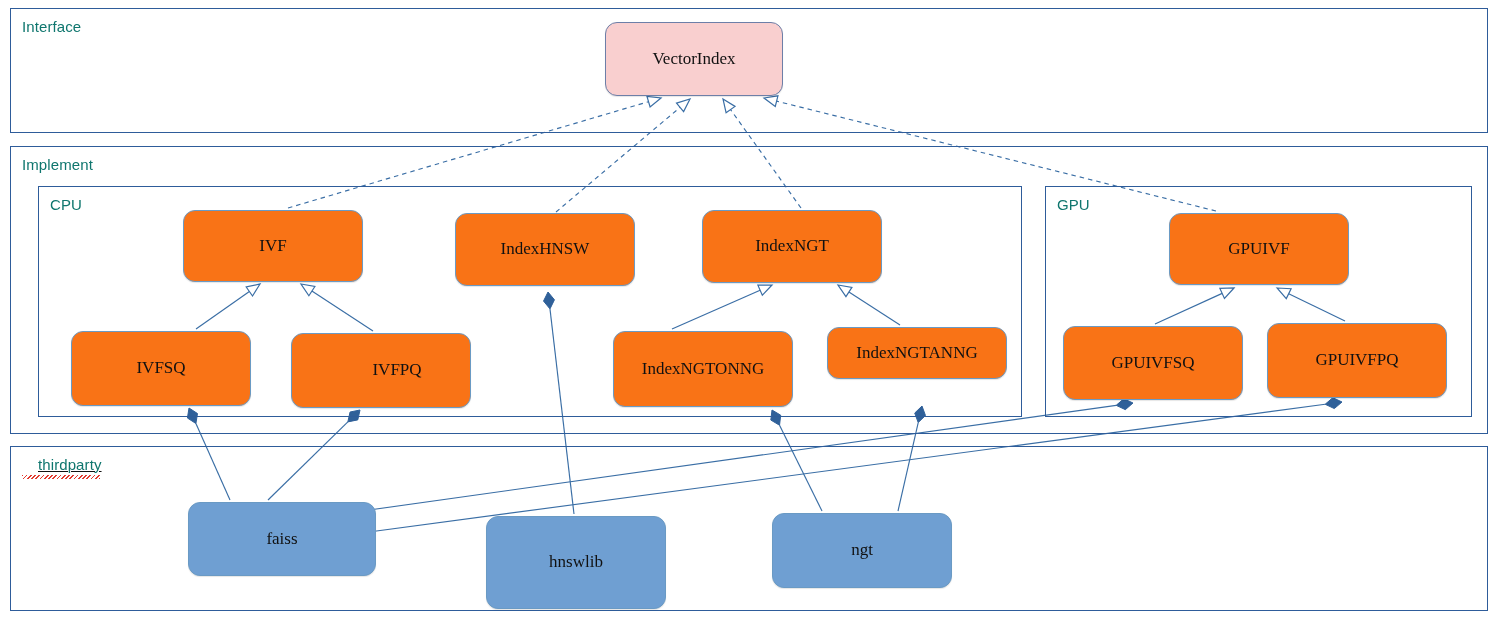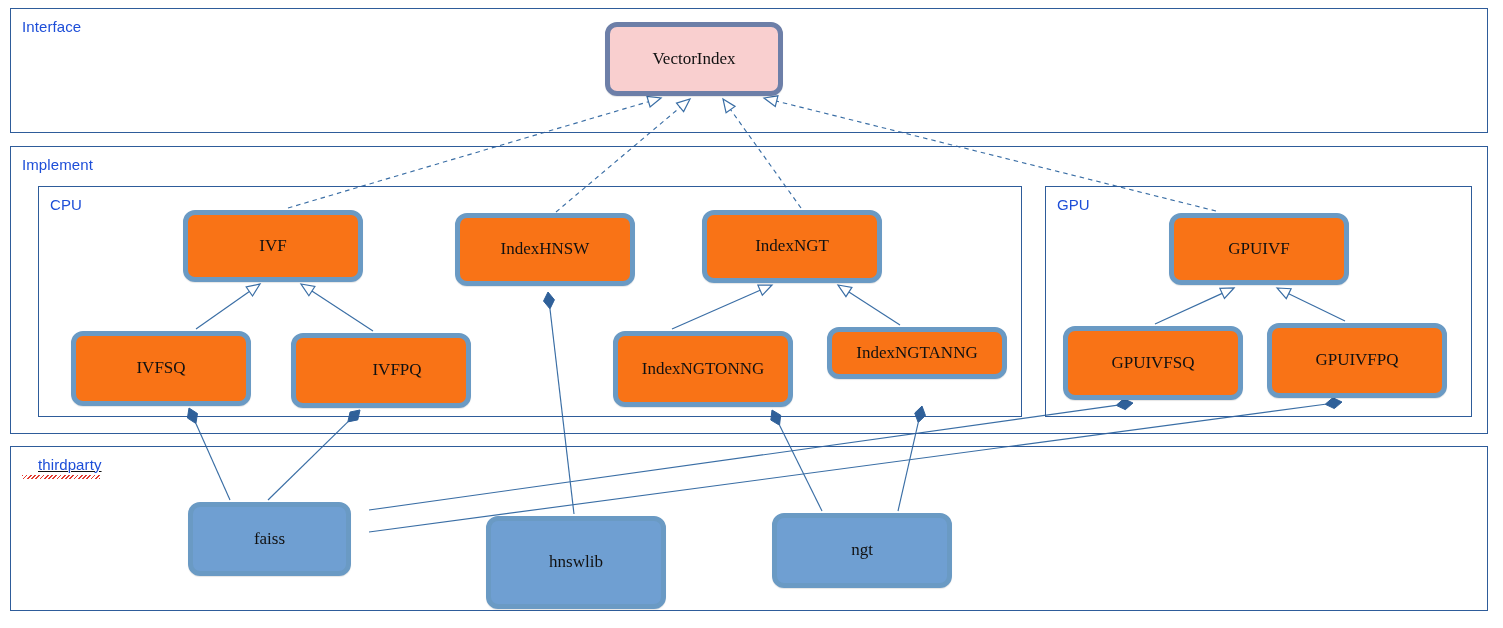--- a/index.html
+++ b/index.html
@@ -26,21 +26,21 @@
   .container-box {
     position: absolute;
     box-sizing: border-box;
     border: 1px solid #2e5c9a;
     background: transparent;
   }
   .container-label {
     position: absolute;
     font-family: "Liberation Sans", sans-serif;
     font-size: 15px;
-    color: #1d4ed8;
+    color: #0f766e;
     white-space: nowrap;
     letter-spacing: 0.1px;
   }
   .container-label.misspelled {
     text-decoration: underline;
     text-decoration-color: #111111;
     text-decoration-thickness: 1px;
   }
   .squiggle {
     position: absolute;
@@ -48,21 +48,21 @@
     background-image:
       repeating-linear-gradient(135deg,
         #e03025 0px, #e03025 1.2px,
         rgba(255,255,255,0) 1.2px, rgba(255,255,255,0) 3.0px);
     opacity: 0.95;
   }
   .node {
     position: absolute;
     box-sizing: border-box;
     border-radius: 12px;
-    border: 5px solid #701a75;
+    border: 1px solid #701a75;
     display: flex;
     align-items: center;
     justify-content: center;
     font-family: "Liberation Serif", serif;
     font-size: 17px;
     color: #111111;
     text-align: center;
     line-height: 1.1;
     z-index: 3;
     box-shadow: 0 1px 1px rgba(0,0,0,0.10);
@@ -196,21 +196,21 @@
       </div>
       <div class="node impl" style="left: 827px; top: 327px; width: 180px; height: 52px;">
         <span>IndexNGTANNG</span>
       </div>
       <div class="node impl" style="left: 1063px; top: 326px; width: 180px; height: 74px;">
         <span>GPUIVFSQ</span>
       </div>
       <div class="node impl" style="left: 1267px; top: 323px; width: 180px; height: 75px;">
         <span>GPUIVFPQ</span>
       </div>
-      <div class="node party" style="left: 188px; top: 502px; width: 163px; height: 74px;">
+      <div class="node party" style="left: 188px; top: 502px; width: 188px; height: 74px;">
         <span>faiss</span>
       </div>
       <div class="node party" style="left: 486px; top: 516px; width: 180px; height: 93px; align-items: center;">
         <span>hnswlib</span>
       </div>
       <div class="node party" style="left: 772px; top: 513px; width: 180px; height: 75px;">
         <span>ngt</span>
       </div>
     </div>
 

